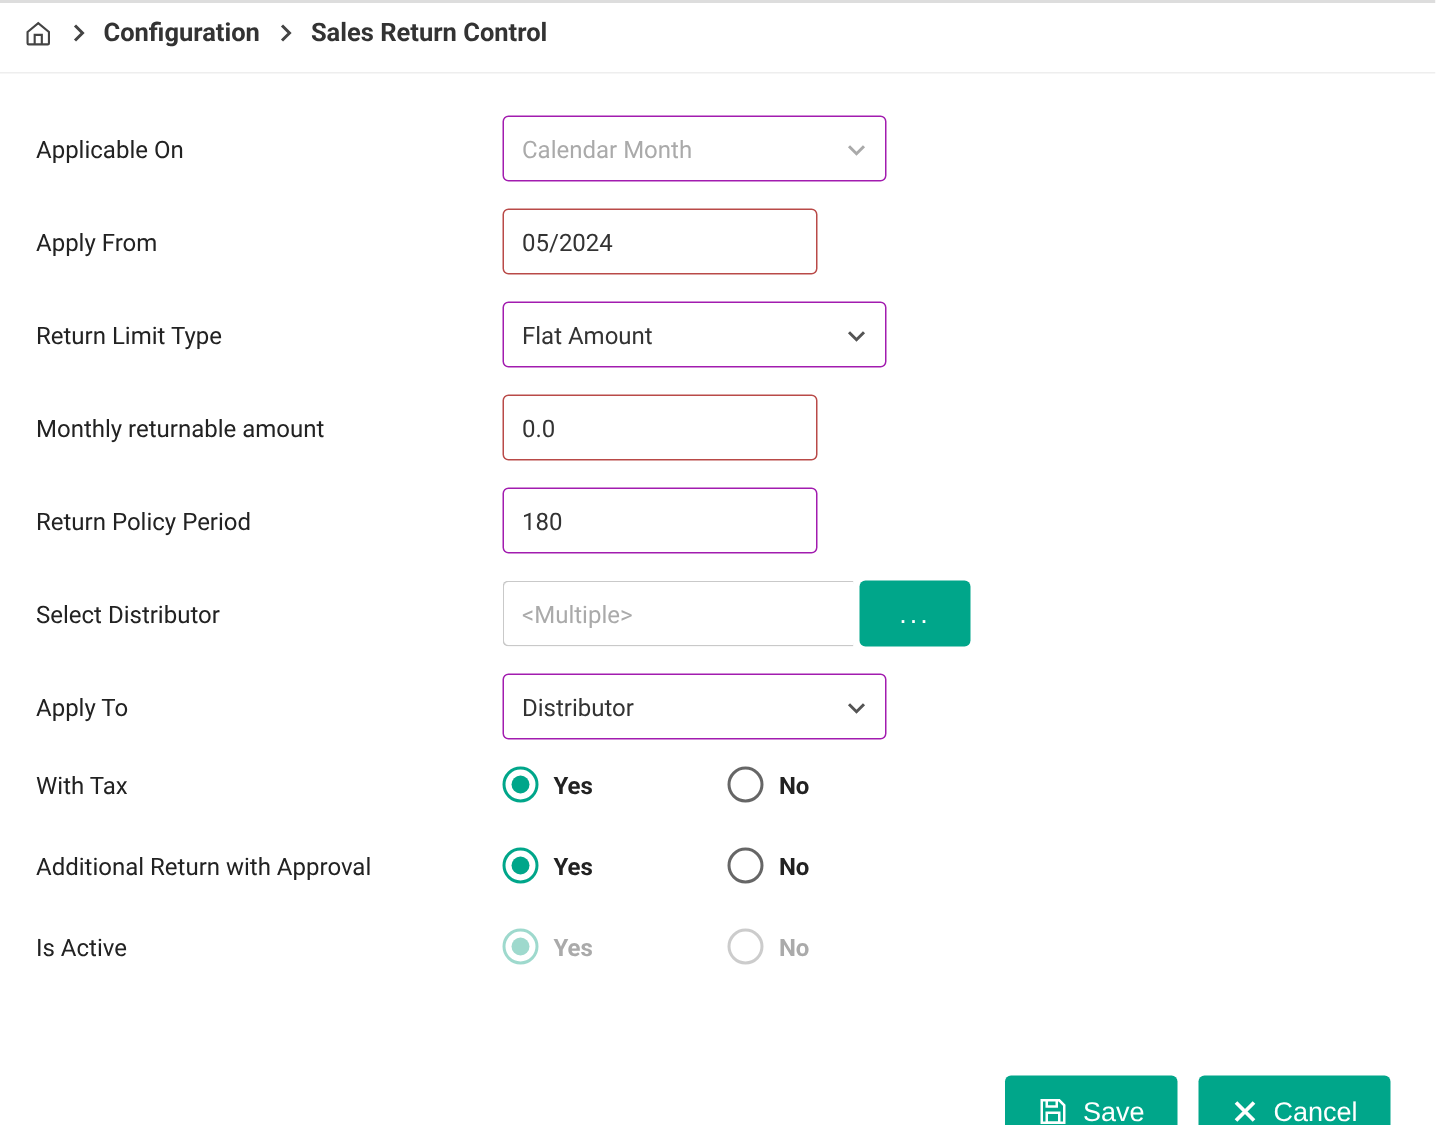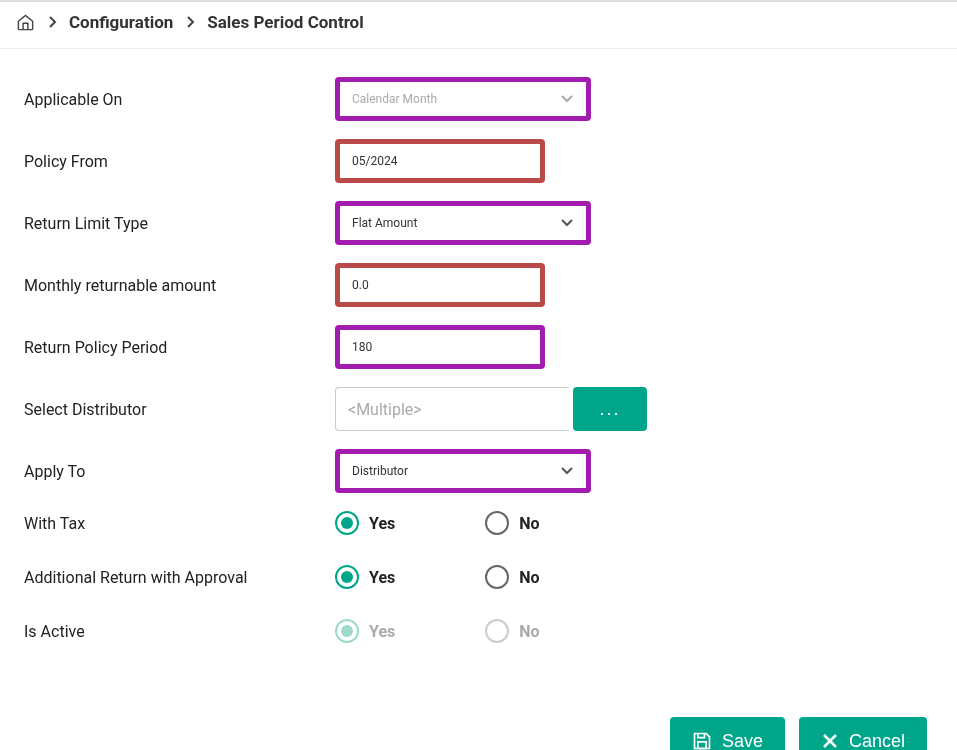--- a/index.html
+++ b/index.html
@@ -39,26 +39,26 @@
       color: #222;
     }
     .control-area {
       display: flex;
       align-items: center;
       gap: 0;
     }
     .select-box, .input-box {
       height: 44px;
       width: 256px;
-      border: 5px solid #a21caf;
+      border: 1px solid #a21caf;
       border-radius: 4px;
       display: flex;
       align-items: center;
       padding: 0 12px;
-      font-size: 12px;
+      font-size: 16px;
       color: #333;
       background: #fff;
       position: relative;
     }
     .select-box.placeholder { color: #aaa; }
     .select-box .chevron {
       position: absolute;
       right: 12px;
       top: 50%;
       transform: translateY(-50%);
@@ -172,41 +172,41 @@
     <svg width="10" height="14" viewBox="0 0 10 14" fill="none" stroke="#444" stroke-width="2">
         <path d="M3 2 L8 7 L3 12"></path>
       </svg>
   </span>
   <span class="crumb-text">Configuration</span>
   <span>
     <svg width="10" height="14" viewBox="0 0 10 14" fill="none" stroke="#444" stroke-width="2">
         <path d="M3 2 L8 7 L3 12"></path>
       </svg>
   </span>
-  <span class="crumb-text">Sales Period Control</span>
+  <span class="crumb-text">Sales Return Control</span>
 </div>
 
 <div class="form-area">
 
   <div class="form-row">
     <div class="form-label">Applicable On</div>
     <div class="control-area">
       <div class="select-box placeholder">
         <span>Calendar Month</span>
         <span class="chevron">
           <svg width="14" height="9" viewBox="0 0 14 9" fill="none" stroke="#aaa" stroke-width="2">
               <path d="M2 2 L7 7 L12 2"></path>
             </svg>
         </span>
       </div>
     </div>
   </div>
 
   <div class="form-row">
-    <div class="form-label">Policy From</div>
+    <div class="form-label">Apply From</div>
     <div class="control-area">
       <div class="input-box narrow error">
         <span>05/2024</span>
       </div>
     </div>
   </div>
 
   <div class="form-row">
     <div class="form-label">Return Limit Type</div>
     <div class="control-area">

